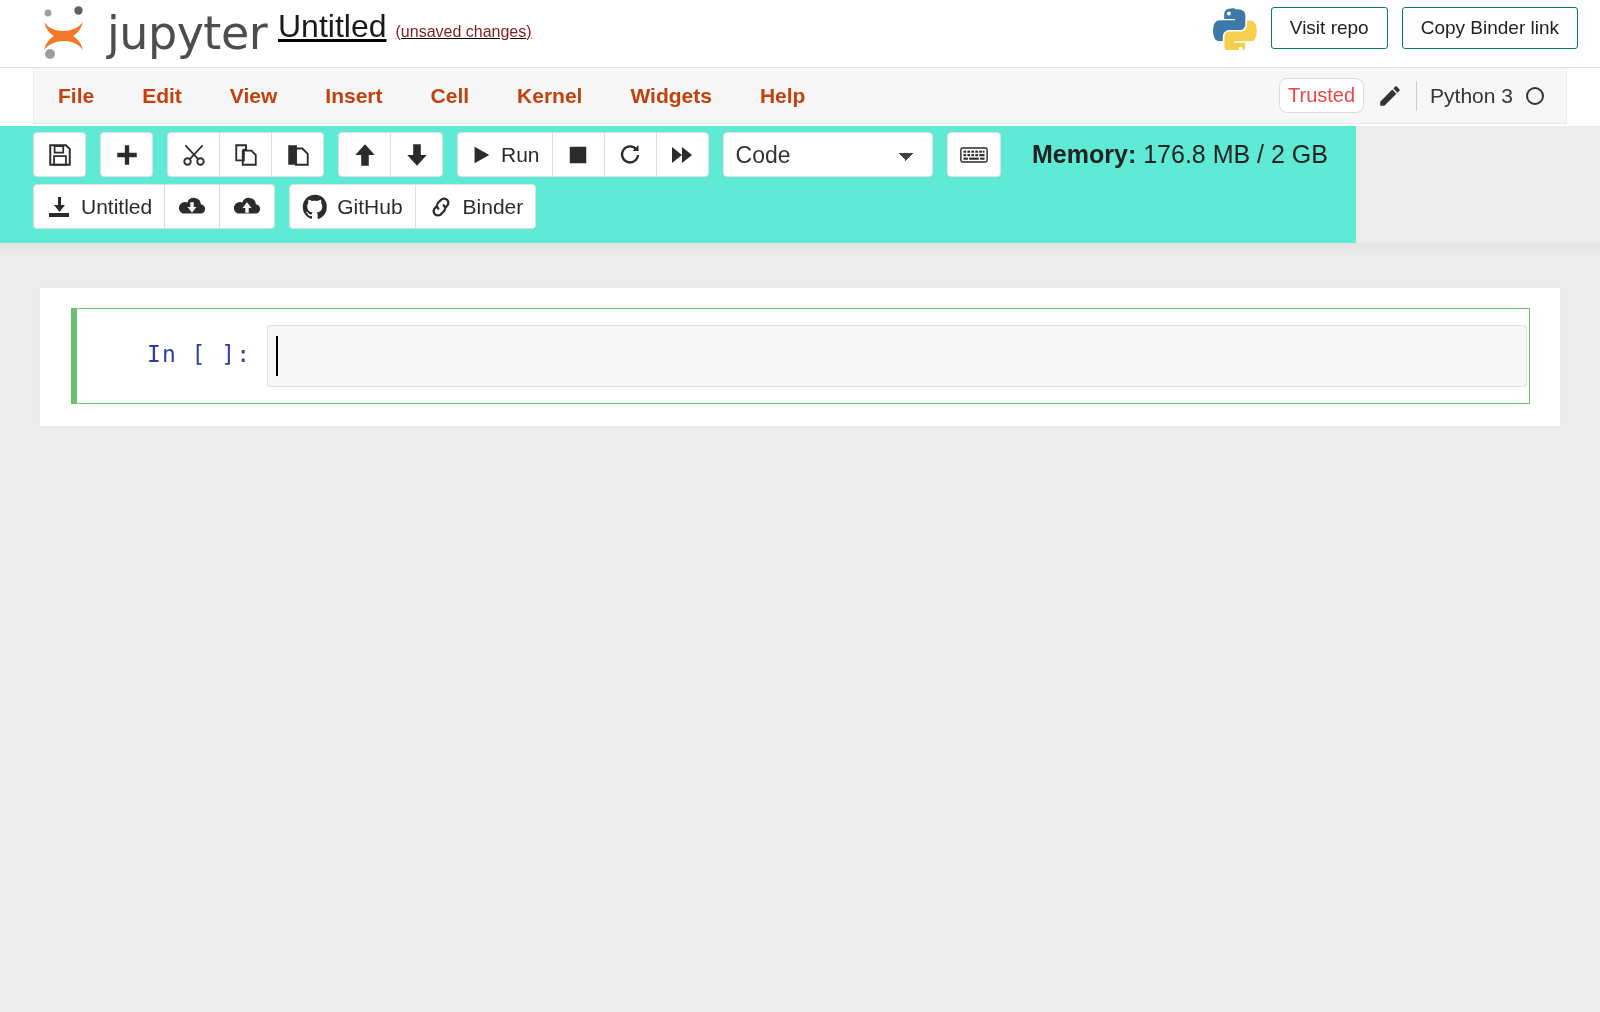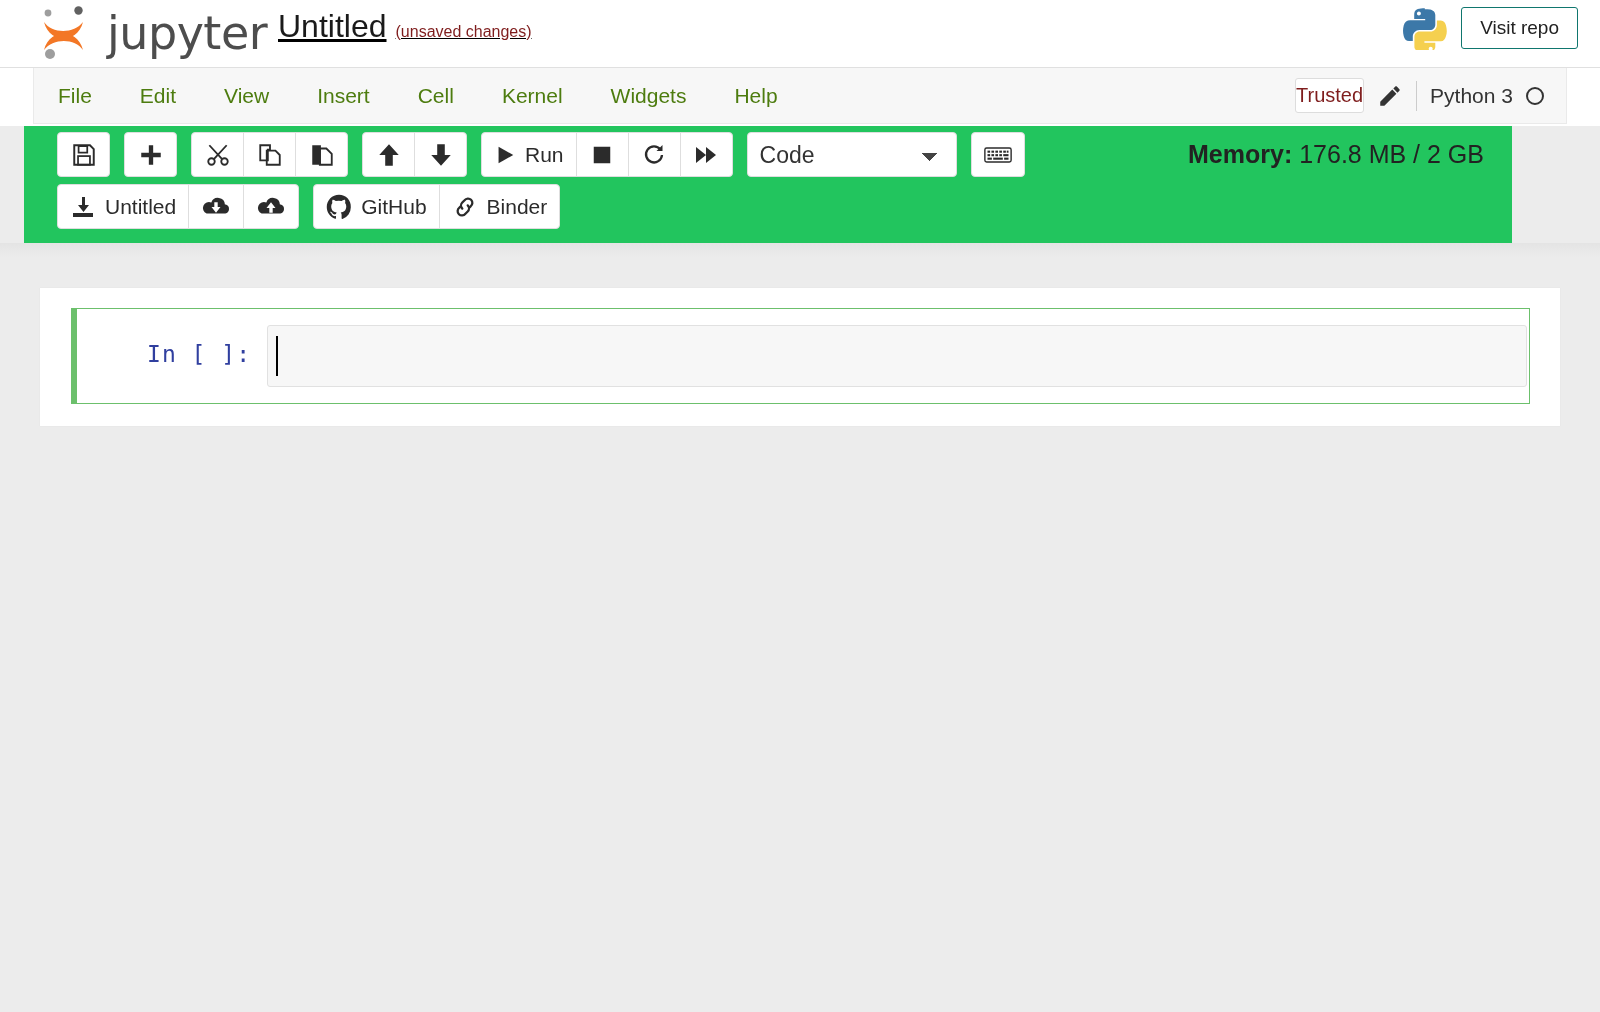--- a/index.html
+++ b/index.html
@@ -47,43 +47,42 @@
   }
 
   
   #menubar-wrap { position: relative; width: 1600px; height: 58px; background:#fff; }
   #menubar {
     position: absolute; left: 33px; top: 0; right: 33px; height: 56px;
     background: #f7f7f7; border: 1px solid #eaeaea; border-top: none;
     display: flex; align-items: center;
   }
   .menu-item {
-    font-size: 21px; color: #4d7c0f; padding: 0 24px; line-height: 56px;
-    cursor: pointer; white-space: nowrap;
+    font-size: 21px; color: #c2410c; padding: 0 24px; line-height: 56px;
+    cursor: pointer; white-space: nowrap; font-weight: bold;
   }
   #menubar-right {
     margin-left: auto; display: flex; align-items: center; gap: 13px;
     padding-right: 22px;
   }
   #trusted-badge {
-    border: 1px solid #ddd; background:#fff; color:#7f1d1d; font-size: 20px;
-    padding: 5px 0; border-radius: 3px;
+    border: 1px solid #ddd; background:#fff; color:#ef4444; font-size: 20px;
+    padding: 5px 8px; border-radius: 8px;
   }
   #pencil-icon { width: 26px; height: 26px; display:block; cursor:pointer; }
   .menu-divider { width:1px; height: 30px; background:#ccc; }
   #kernel-name { font-size: 21px; color: #333; }
   #kernel-indicator {
     width: 18px; height: 18px; border: 2.5px solid #333; border-radius: 50%;
   }
 
   
   #toolbar-region {
-    position: relative; width: 1488px; background: #22c55e;
+    position: relative; width: 1356px; background: #5eead4;
     padding: 6px 0 14px 0;
-    margin-left: 24px;
   }
   .tb-row { display: flex; align-items: center; padding-left: 33px; }
   .tb-row + .tb-row { margin-top: 7px; }
   .btn-group { display: flex; margin-right: 14px; }
   .tb-btn {
     background: #fff; border: 1px solid #dedede;
     height: 45px; min-width: 53px;
     display: flex; align-items: center; justify-content: center;
     cursor: pointer; margin-left: -1px; color: #2b2b2b;
     font-size: 21px; padding: 0 12px; gap: 9px;
@@ -166,20 +165,21 @@
     <span id="nb-title">Untitled</span>
     <span id="nb-status">(unsaved changes)</span>
   </div>
 
   <div id="header-right">
     <svg id="python-logo" viewBox="0 0 44 44">
       <path d="M21.8 2.2c-2.7 0-5.2.3-7 .9-3 1-3.6 3-3.6 5.9v3.9h11v1.4H7.1c-3 0-5.6 1.8-6.4 5.2-.9 3.9-.9 6.3 0 10.4.7 3 2.4 5.2 5.4 5.2h3.7v-4.7c0-3.4 3-6.4 6.4-6.4h10.9c2.9 0 5.2-2.4 5.2-5.3V9c0-2.8-2.4-4.9-5.2-5.4-1.8-.3-3.6-.4-5.3-.4zm-5.9 3.3c1.1 0 2 .9 2 2.1s-.9 2-2 2c-1.1 0-2-.9-2-2s.9-2.1 2-2.1z" fill="#3c78a8"></path>
       <path d="M33.9 14.4v4.5c0 3.6-3 6.6-6.4 6.6H16.6c-2.8 0-5.2 2.4-5.2 5.3v9.9c0 2.8 2.4 4.5 5.2 5.3 3.3 1 6.5 1.2 10.5 0 2.6-.8 5.2-2.3 5.2-5.3v-4h-10.9v-1.4h16.4c3 0 4.2-2.1 5.2-5.3 1.1-3.2 1-6.4 0-10.4-.8-3-2.2-5.2-5.2-5.2h-3.9zm-6.2 26.3c1.1 0 2 .9 2 2s-.9 2.1-2 2.1-2-.9-2-2.1.9-2 2-2z" fill="#f5d04f"></path>
     </svg>
     <button class="hdr-btn">Visit repo</button>
+    <button class="hdr-btn">Copy Binder link</button>
   </div>
 </div>
 
 <div id="menubar-wrap">
   <div id="menubar">
     <div class="menu-item">File</div>
     <div class="menu-item">Edit</div>
     <div class="menu-item">View</div>
     <div class="menu-item">Insert</div>
     <div class="menu-item">Cell</div>

